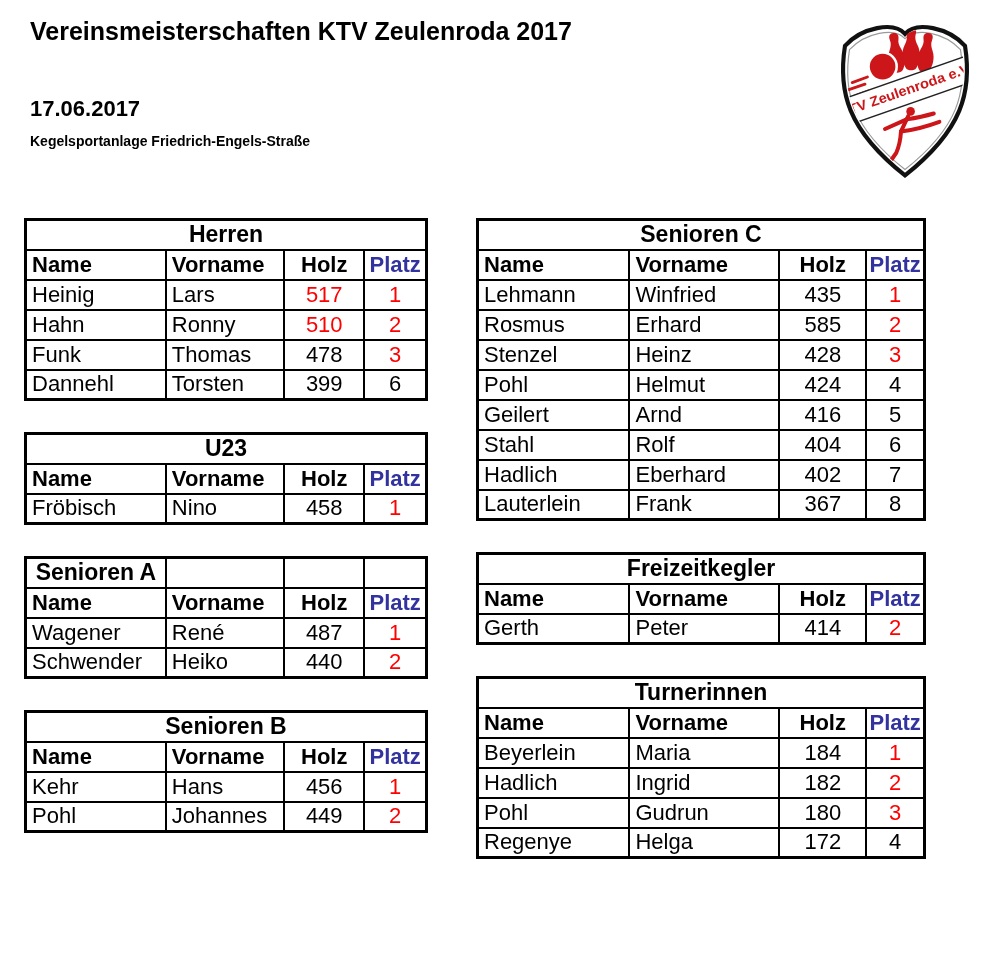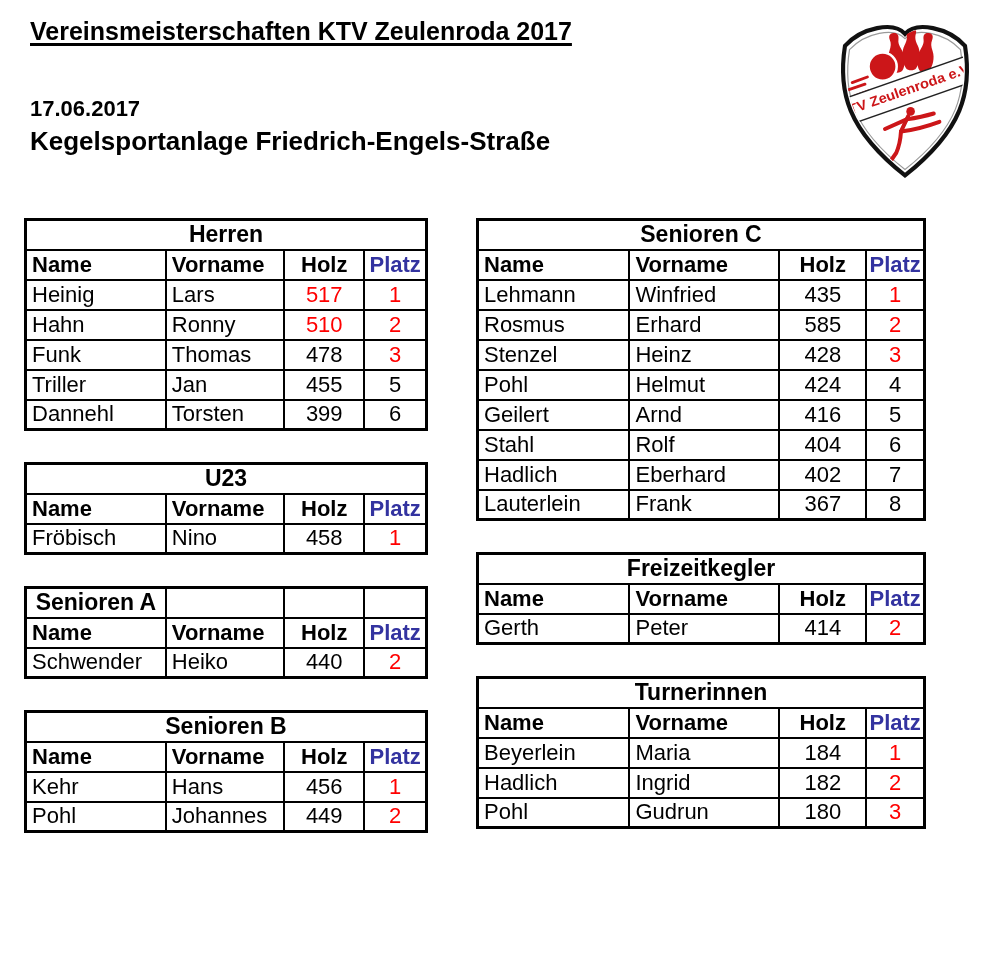--- a/index.html
+++ b/index.html
@@ -15,34 +15,33 @@
     background:#ffffff;
     font-family:"Liberation Sans","DejaVu Sans",sans-serif;
     color:var(--ink);
     overflow:hidden;
     position:relative;
   }
   .page-title{
     margin:16px 0 0 30px;
     font-size:25px;
     font-weight:bold;
-    text-decoration:underline;
     text-decoration-thickness:2.5px;
     text-underline-offset:3px;
     line-height:30px;
   }
   .event-date{
     margin:50px 0 0 30px;
     font-size:22px;
     font-weight:bold;
     line-height:26px;
   }
   .event-venue{
     margin:6px 0 0 30px;
-    font-size:26px;
+    font-size:14px;
     font-weight:bold;
     line-height:26px;
   }
   .tables-wrap{
     display:flex;
     margin:64px 0 0 24px;
     gap:48px;
     align-items:flex-start;
   }
   .table-col{
@@ -169,26 +168,20 @@
             <td class="c red">510</td>
             <td class="c red">2</td>
           </tr>
           <tr>
             <td>Funk</td>
             <td>Thomas</td>
             <td class="c">478</td>
             <td class="c red">3</td>
           </tr>
           <tr>
-            <td>Triller</td>
-            <td>Jan</td>
-            <td class="c">455</td>
-            <td class="c">5</td>
-          </tr>
-          <tr>
             <td>Dannehl</td>
             <td>Torsten</td>
             <td class="c">399</td>
             <td class="c">6</td>
           </tr>
         </tbody>
       </table>
       <table>
         <colgroup>
           <col style="width: 35%;">
@@ -228,20 +221,26 @@
             <td></td>
             <td></td>
           </tr>
           <tr>
             <td class="head">Name</td>
             <td class="head">Vorname</td>
             <td class="head c">Holz</td>
             <td class="head c platz-h">Platz</td>
           </tr>
           <tr>
+            <td>Wagener</td>
+            <td>René</td>
+            <td class="c">487</td>
+            <td class="c red">1</td>
+          </tr>
+          <tr>
             <td>Schwender</td>
             <td>Heiko</td>
             <td class="c">440</td>
             <td class="c red">2</td>
           </tr>
         </tbody>
       </table>
       <table>
         <colgroup>
           <col style="width: 35%;">
@@ -395,16 +394,22 @@
             <td>Ingrid</td>
             <td class="c">182</td>
             <td class="c red">2</td>
           </tr>
           <tr>
             <td>Pohl</td>
             <td>Gudrun</td>
             <td class="c">180</td>
             <td class="c red">3</td>
           </tr>
+          <tr>
+            <td>Regenye</td>
+            <td>Helga</td>
+            <td class="c">172</td>
+            <td class="c">4</td>
+          </tr>
         </tbody>
       </table>
     </div>
 </div>
 
 </body></html>

